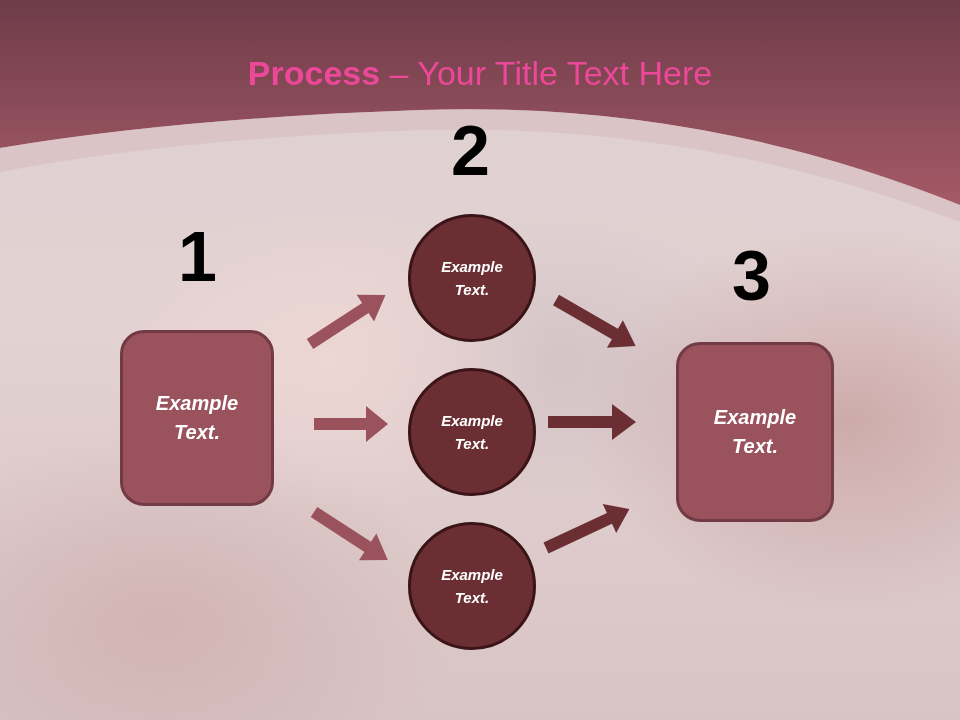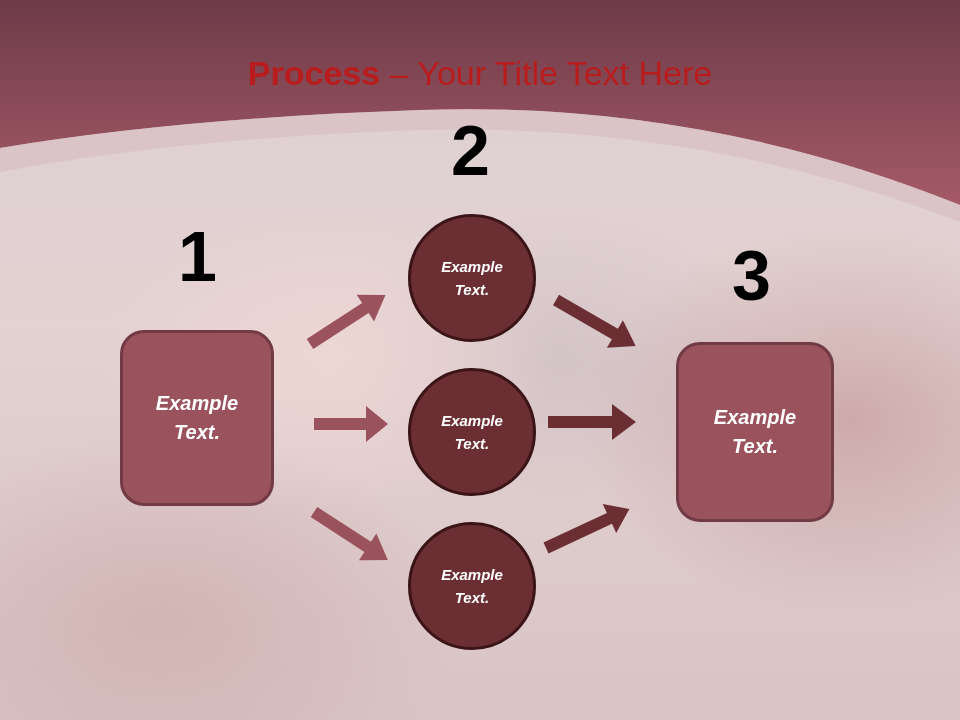--- a/index.html
+++ b/index.html
@@ -7,21 +7,21 @@
       font-family: "Liberation Sans", "DejaVu Sans", sans-serif; }
     .bg { position: absolute; inset: 0;
       background:
         radial-gradient(ellipse 320px 220px at 330px 360px, rgba(238,215,212,0.9), rgba(238,215,212,0) 70%),
         radial-gradient(ellipse 360px 260px at 850px 420px, rgba(190,140,140,0.55), rgba(190,140,140,0) 75%),
         radial-gradient(ellipse 400px 260px at 160px 620px, rgba(200,160,160,0.5), rgba(200,160,160,0) 75%),
         radial-gradient(ellipse 300px 200px at 560px 360px, rgba(205,190,195,0.7), rgba(205,190,195,0) 75%),
         linear-gradient(180deg, #ddcfd1 0%, #e3d2d2 45%, #d9c4c4 100%); }
     .header { position: absolute; left: 0; top: 0; width: 960px; height: 260px; }
     .title { position: absolute; top: 54px; left: 0; width: 960px; text-align: center;
-      font-size: 34px; color: #b91c1c; }
+      font-size: 34px; color: #ec4899; }
     .title b { font-weight: bold; }
     .title .light { font-weight: normal; }
     .num { position: absolute; font-size: 70px; font-weight: bold; color: #000; line-height: 1; }
     .box { position: absolute; width: 154px; height: 176px; border-radius: 24px;
       background: #9a525d; border: 3px solid #713a45; box-sizing: border-box;
       display: flex; align-items: center; justify-content: center; text-align: center;
       color: #fff; font-style: italic; font-weight: bold; font-size: 20px; line-height: 29px; }
     .circle { position: absolute; width: 128px; height: 128px; border-radius: 50%;
       background: #6b2f33; border: 3px solid #3a1417; box-sizing: border-box;
       display: flex; align-items: center; justify-content: center; text-align: center;

